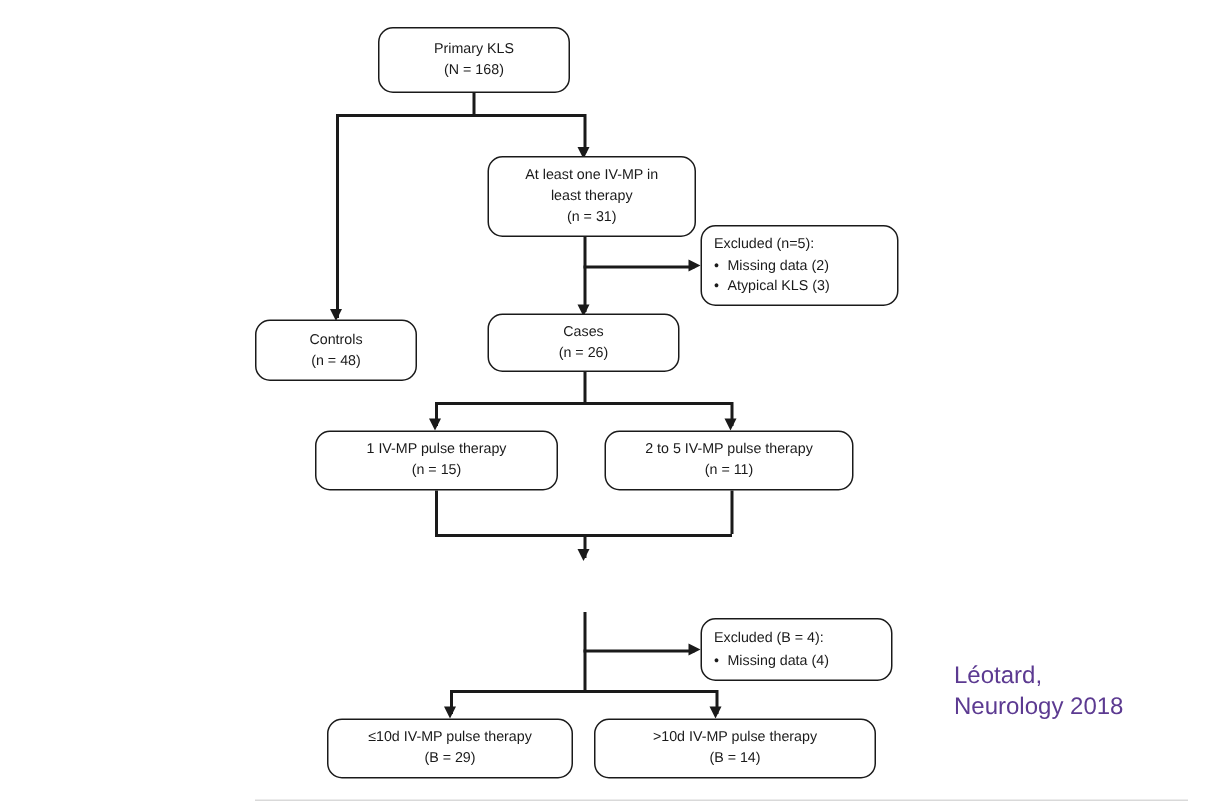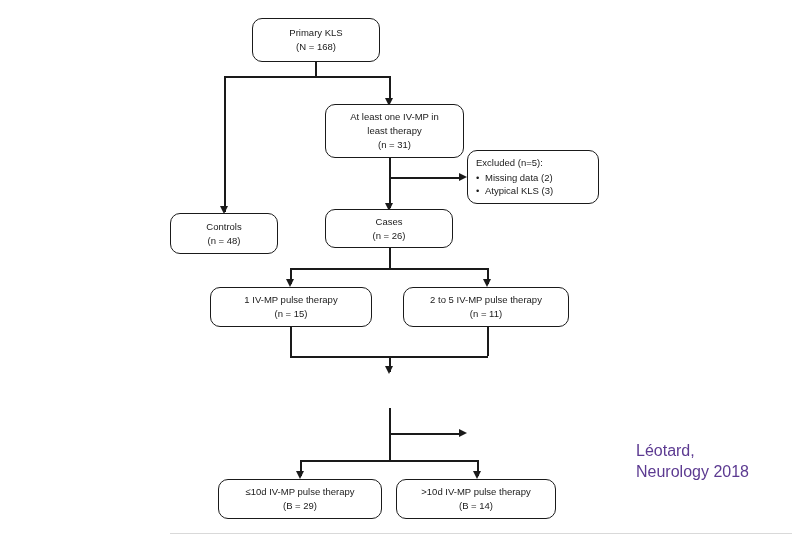--- a/index.html
+++ b/index.html
@@ -186,27 +186,31 @@
     <span class="l1">1 IV-MP pulse therapy</span>
     <span class="l2">(n = 15)</span>
   </div>
 
   <div class="node" style="left:403px; top:287px; width:166px; height:40px;">
     <span class="l1">2 to 5 IV-MP pulse therapy</span>
     <span class="l2">(n = 11)</span>
   </div>
 
 
+  <div class="node excl" style="left:467px; top:412px; width:128px; height:42px;">
+    <span class="l1">Excluded (B = 4):</span>
+    <span class="bullet">Missing data (4)</span>
+  </div>
 
   <div class="node" style="left:218px; top:479px; width:164px; height:40px;">
     <span class="l1">≤10d IV-MP pulse therapy</span>
     <span class="l2">(B = 29)</span>
   </div>
 
-  <div class="node" style="left:396px; top:479px; width:160px; height:40px;">
+  <div class="node" style="left:396px; top:479px; width:188px; height:40px;">
     <span class="l1">&gt;10d IV-MP pulse therapy</span>
     <span class="l2">(B = 14)</span>
   </div>
 
   <div id="citation" style="left: 636px; top: 440px; color: rgb(92, 58, 145);">
     <span>Léotard,</span>
     <span>Neurology 2018</span>
   </div>
 
   <div id="footer-rule"></div>

